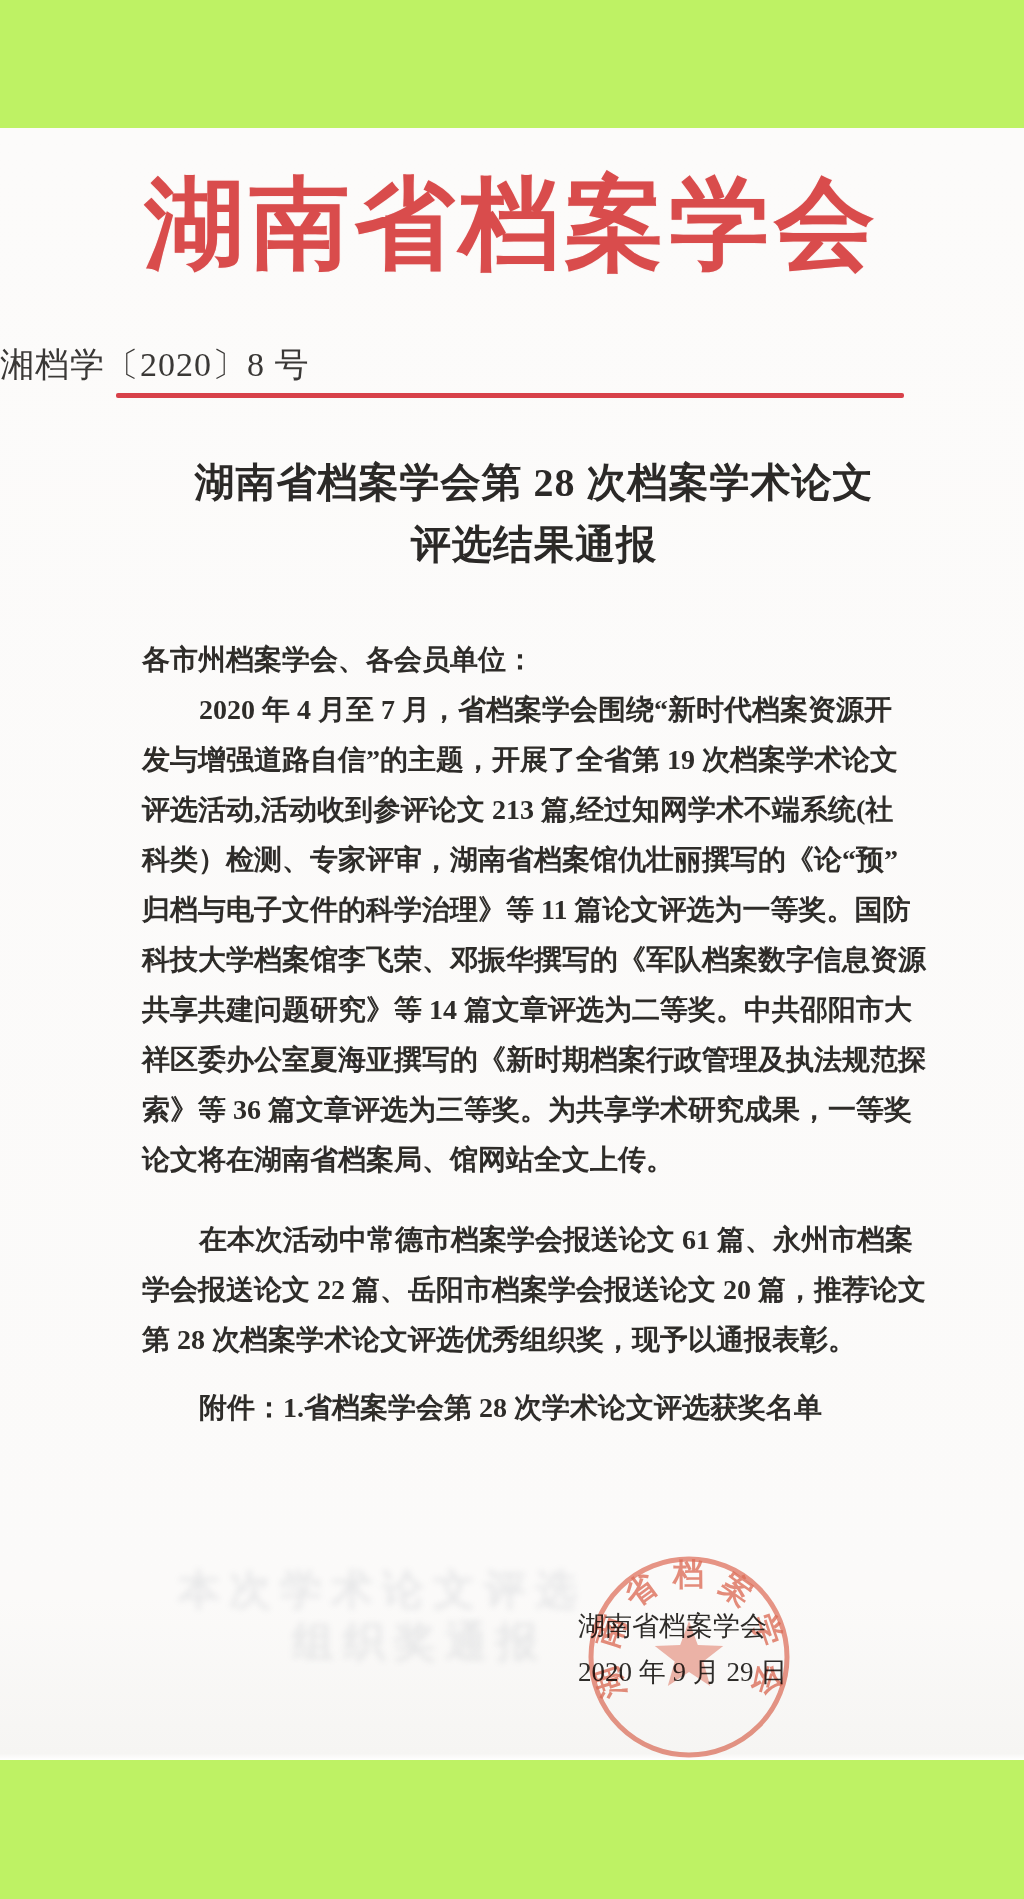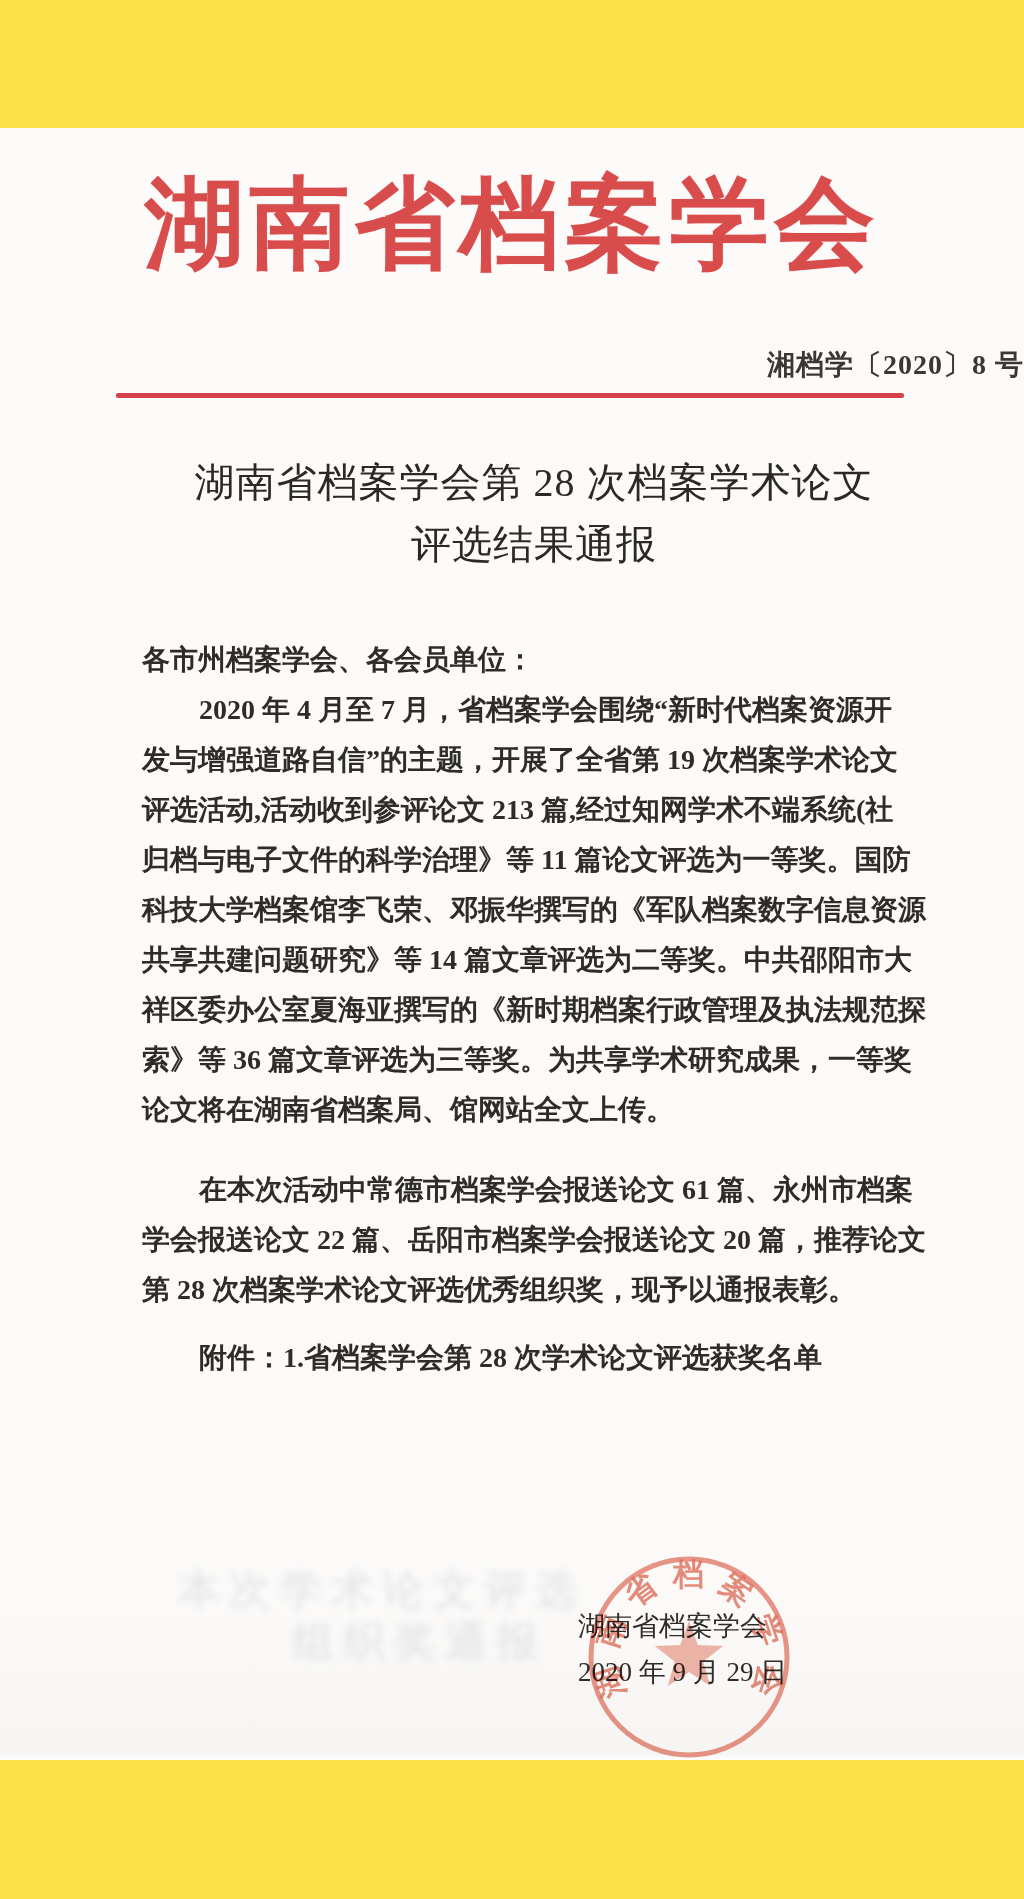--- a/index.html
+++ b/index.html
@@ -1,21 +1,21 @@
 <!DOCTYPE html>
 <html style="--accent-red: #d94c4c; --rule-red: #d8414a; --seal-red: #dd5a41; --text: #2e2c29;"><head>
 <meta charset="utf-8">
 <style>
   * { margin: 0; padding: 0; box-sizing: border-box; }
   html, body { background: #ffffff; }
   .page {
     position: relative;
     width: 1024px;
     height: 1899px;
-    background: #fde047;
+    background: #bef264;
     overflow: hidden;
     font-family: "Liberation Serif", "DejaVu Serif", serif;
   }
   .paper-tint {
     position: absolute;
     left: 0; top: 128px;
     width: 1024px; height: 1632px;
     background: linear-gradient(180deg, #fcfbfa 0%, #fbfaf9 90%, #f6f5f3 99.6%, #ffffff 100%);
   }
   .org-title {
@@ -25,41 +25,40 @@
     font-size: 100px;
     line-height: 130px;
     font-weight: 700;
     letter-spacing: 5px;
     color: var(--accent-red, #d94c4c);
     text-shadow: 0 0 1px rgba(217, 76, 76, 0.35);
   }
   .doc-number {
     position: absolute;
     left: 0; right: 0; top: 348px;
-    text-align: right;
-    font-size: 28px;
+    text-align: left;
+    font-size: 34px;
     line-height: 34px;
     color: #3a3836;
     letter-spacing: 1px;
-    font-weight: bold;
   }
   .red-rule {
     position: absolute;
     left: 116px; top: 393px;
     width: 788px; height: 5px;
     background: var(--rule-red, #d8414a);
     border-radius: 2px;
   }
   .doc-title {
     position: absolute;
     left: 0; right: 0; top: 452px;
     text-align: center;
     font-size: 40px;
     line-height: 62px;
-    font-weight: 400;
+    font-weight: 700;
     color: #2b2927;
     letter-spacing: 1px;
     padding-left: 44px;
   }
   .doc-title span { display: block; }
   .body-text {
     position: absolute;
     left: 142px; top: 635px;
     width: 780px;
     font-size: 28px;
@@ -125,20 +124,21 @@
     <span>湖南省档案学会第 28 次档案学术论文</span>
     <span>评选结果通报</span>
   </h2>
 
   <div class="body-text">
     <div class="line">各市州档案学会、各会员单位：</div>
 
     <div class="line indent">2020 年 4 月至 7 月，省档案学会围绕“新时代档案资源开</div>
     <div class="line">发与增强道路自信”的主题，开展了全省第 19 次档案学术论文</div>
     <div class="line">评选活动,活动收到参评论文 213 篇,经过知网学术不端系统(社</div>
+    <div class="line">科类）检测、专家评审，湖南省档案馆仇壮丽撰写的《论“预”</div>
     <div class="line">归档与电子文件的科学治理》等 11 篇论文评选为一等奖。国防</div>
     <div class="line">科技大学档案馆李飞荣、邓振华撰写的《军队档案数字信息资源</div>
     <div class="line">共享共建问题研究》等 14 篇文章评选为二等奖。中共邵阳市大</div>
     <div class="line">祥区委办公室夏海亚撰写的《新时期档案行政管理及执法规范探</div>
     <div class="line">索》等 36 篇文章评选为三等奖。为共享学术研究成果，一等奖</div>
     <div class="line">论文将在湖南省档案局、馆网站全文上传。</div>
 
     <div class="line indent gap30">在本次活动中常德市档案学会报送论文 61 篇、永州市档案</div>
     <div class="line">学会报送论文 22 篇、岳阳市档案学会报送论文 20 篇，推荐论文</div>
     <div class="line">第 28 次档案学术论文评选优秀组织奖，现予以通报表彰。</div>

